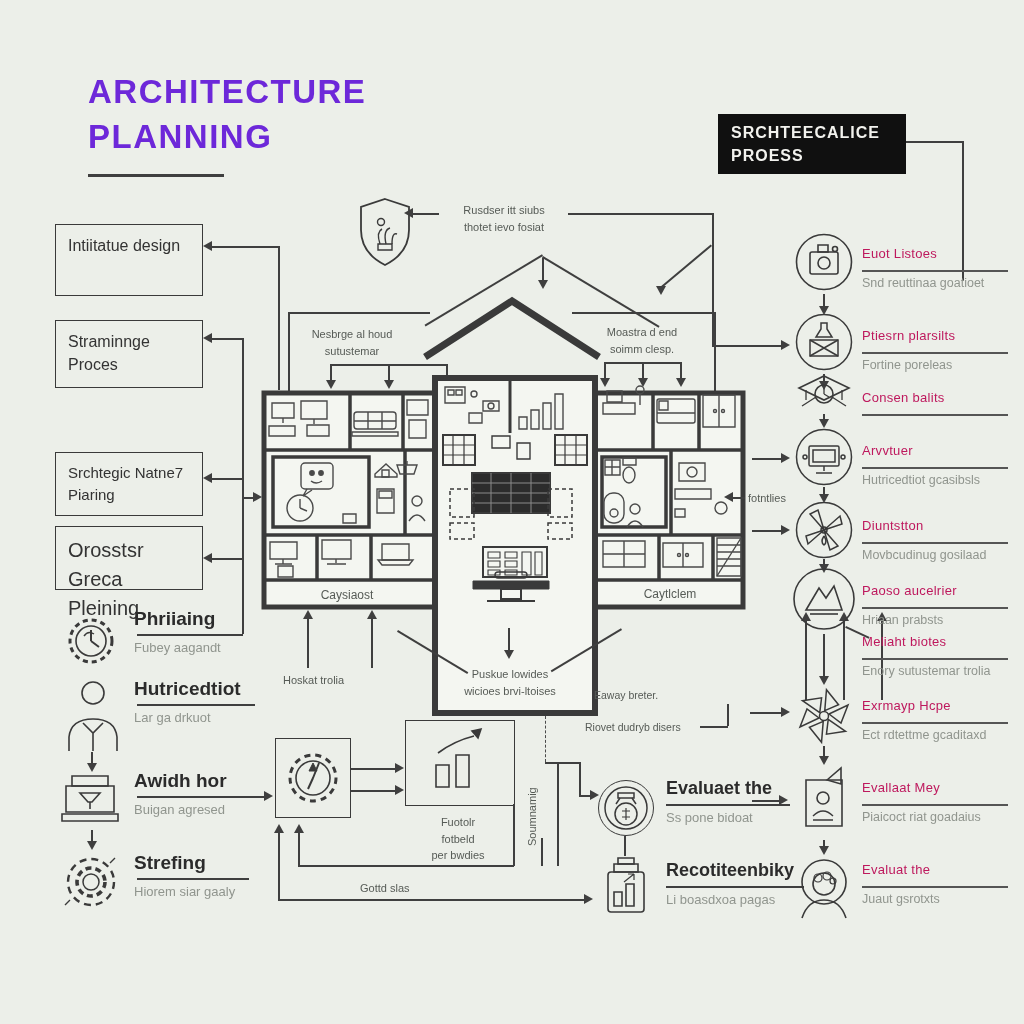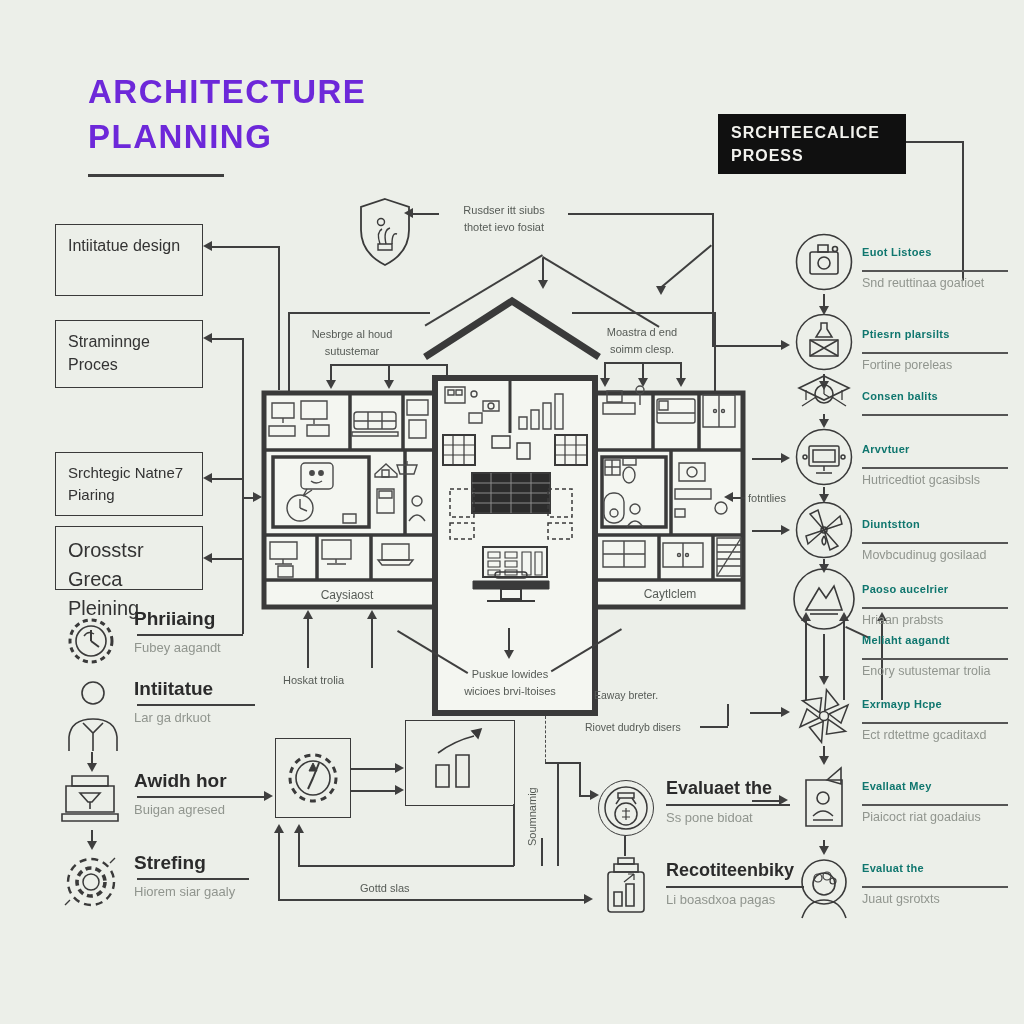--- a/index.html
+++ b/index.html
@@ -15,21 +15,21 @@
   .ar-u{border-left:5px solid transparent;border-right:5px solid transparent;border-bottom:9px solid #3f3f3f}
   .ar-d{border-left:5px solid transparent;border-right:5px solid transparent;border-top:9px solid #3f3f3f}
   .abs{position:absolute}
   .title{font-size:33px;font-weight:bold;letter-spacing:1.5px;line-height:1.35;color:#6d28d9}
   .darkbox{background:#101010;color:#f2f2ee;font-weight:bold;font-size:16px;letter-spacing:1px;
     line-height:1.45;padding:7px 13px}
   .lbox{position:absolute;border:1.7px solid #3a3a3a;font-size:16px;line-height:1.45;
     padding:9px 12px;color:#333}
   .ilabel{font-size:19px;font-weight:bold;color:#2b2b2b;white-space:nowrap}
   .isub{font-size:13px;color:#90958e;white-space:nowrap}
-  .rlabel{font-size:11px;font-weight:bold;letter-spacing:.3px;color:#0f766e;white-space:nowrap}
+  .rlabel{font-size:13px;font-weight:normal;letter-spacing:.3px;color:#be185d;white-space:nowrap}
   .rsub{font-size:12.5px;color:#90958e;white-space:nowrap}
   .note{font-size:11px;color:#565b56;line-height:1.5}
   .ctr{text-align:center}
   svg{display:block}
   svg *{vector-effect:non-scaling-stroke}
 </style>
 </head>
 <body>
 
 <div id="canvas">
@@ -73,21 +73,21 @@
   </svg>
   <div class="abs ilabel" style="left:134px;top:608px">Phriiaing</div>
   <div class="hl" style="left:137px;top:634px;width:106px"></div>
   <div class="abs isub" style="left:134px;top:640px">Fubey aagandt</div>
 
   <svg class="abs" style="left:66px;top:678px" width="54" height="74" viewBox="0 0 54 74" fill="none" stroke="#3a3a3a" stroke-width="1.6">
     <circle cx="27" cy="15" r="11"></circle>
     <path d="M3,73 v-14 q2,-18 24,-18 q22,0 24,18 v14"></path>
     <path d="M17,45 l10,10 10,-10 M27,55 v18"></path>
   </svg>
-  <div class="abs ilabel" style="left:134px;top:678px">Intiitatue</div>
+  <div class="abs ilabel" style="left:134px;top:678px">Hutricedtiot</div>
   <div class="hl" style="left:137px;top:704px;width:118px"></div>
   <div class="abs isub" style="left:134px;top:710px">Lar ga drkuot</div>
 
   <div class="vl" style="left:91px;top:752px;height:14px"></div>
   <i class="ar ar-d" style="left:87px;top:763px"></i>
   <svg class="abs" style="left:60px;top:770px" width="62" height="56" viewBox="0 0 62 56" fill="none" stroke="#3a3a3a" stroke-width="1.6">
     <rect x="12" y="6" width="36" height="10"></rect>
     <rect x="6" y="16" width="48" height="26"></rect>
     <rect x="2" y="44" width="56" height="7"></rect>
     <path d="M20,23 h20 l-8,9 h-4 z M30,32 v7"></path>
@@ -335,20 +335,25 @@
       <rect x="30" y="44" width="13" height="22"></rect>
       <rect x="50" y="34" width="13" height="32"></rect>
       <path d="M32,32 q16,-12 36,-17"></path>
       <path d="M66,10 l9,-2 -3,9 z" fill="#3a3a3a"></path>
     </svg>
   </div>
   <div class="hl" style="left:351px;top:768px;width:46px"></div>
     <i class="ar ar-r" style="left:395px;top:763px"></i>
   <div class="hl" style="left:351px;top:790px;width:46px"></div>
     <i class="ar ar-r" style="left:395px;top:785px"></i>
+  <div class="abs note ctr" style="left:408px;top:814px;width:100px">
+    <div>Fuotolr</div>
+    <div>fotbeld</div>
+    <div>per bwdies</div>
+  </div>
   <div class="vl" style="left:513px;top:804px;height:62px"></div>
   <div class="hl" style="left:298px;top:865px;width:216px"></div>
   <div class="vl" style="left:298px;top:830px;height:35px"></div>
     <i class="ar ar-u" style="left:294px;top:824px"></i>
   <div class="vl" style="left:278px;top:830px;height:70px"></div>
     <i class="ar ar-u" style="left:274px;top:824px"></i>
   <div class="hl" style="left:278px;top:899px;width:308px"></div>
     <i class="ar ar-r" style="left:584px;top:894px"></i>
   <div class="abs note" style="left:360px;top:880px">Gottd slas</div>
 
@@ -470,21 +475,21 @@
 
   <svg class="abs" style="left:792px;top:566px" width="64" height="66" viewBox="0 0 64 66" fill="none" stroke="#3a3a3a" stroke-width="1.6">
     <circle cx="32" cy="33" r="30"></circle>
     <path d="M14,44 L27,22 34,32 42,20 50,44 z"></path>
       <path d="M18,48 h28"></path>
   </svg>
   <div class="abs rlabel" style="left:862px;top:583px">Paoso aucelrier</div>
   <div class="hl" style="left:862px;top:607px;width:146px;background:#555"></div>
   <div class="abs rsub" style="left:862px;top:613px">Hriaan prabsts</div>
 
-  <div class="abs rlabel" style="left:862px;top:634px">Meliaht aagandt</div>
+  <div class="abs rlabel" style="left:862px;top:634px">Meliaht biotes</div>
   <div class="hl" style="left:862px;top:658px;width:146px;background:#555"></div>
   <div class="abs rsub" style="left:862px;top:664px">Enory sutustemar trolia</div>
 
   <svg class="abs" style="left:794px;top:684px" width="60" height="62" viewBox="0 0 60 62" fill="none" stroke="#3a3a3a" stroke-width="1.5">
     <g transform="translate(30,32)">
       <path transform="rotate(0)" d="M5,-2 L24,-11 L17,7 z"></path>
       <path transform="rotate(60)" d="M5,-2 L24,-11 L17,7 z"></path>
       <path transform="rotate(120)" d="M5,-2 L24,-11 L17,7 z"></path>
       <path transform="rotate(180)" d="M5,-2 L24,-11 L17,7 z"></path>
       <path transform="rotate(240)" d="M5,-2 L24,-11 L17,7 z"></path>

